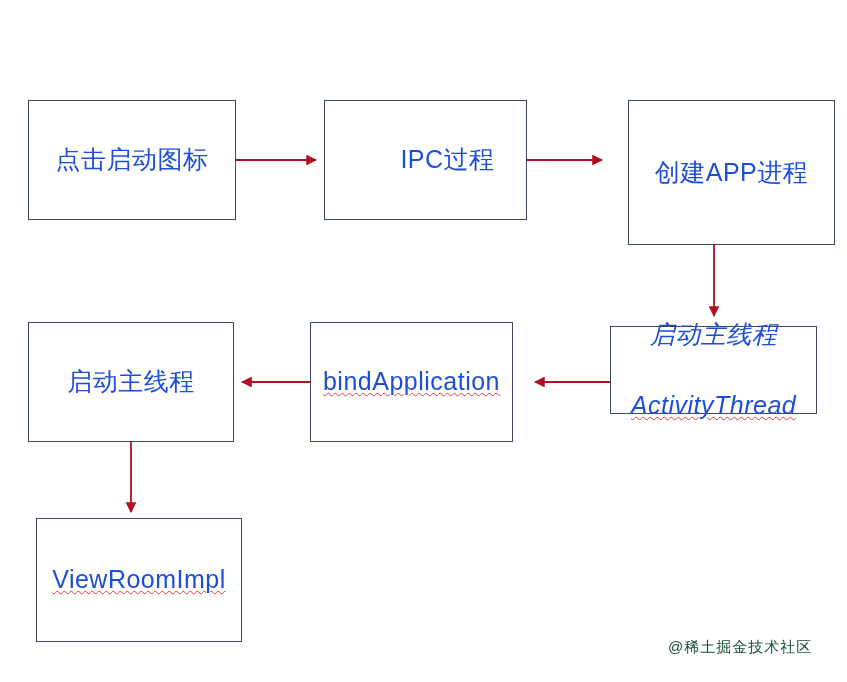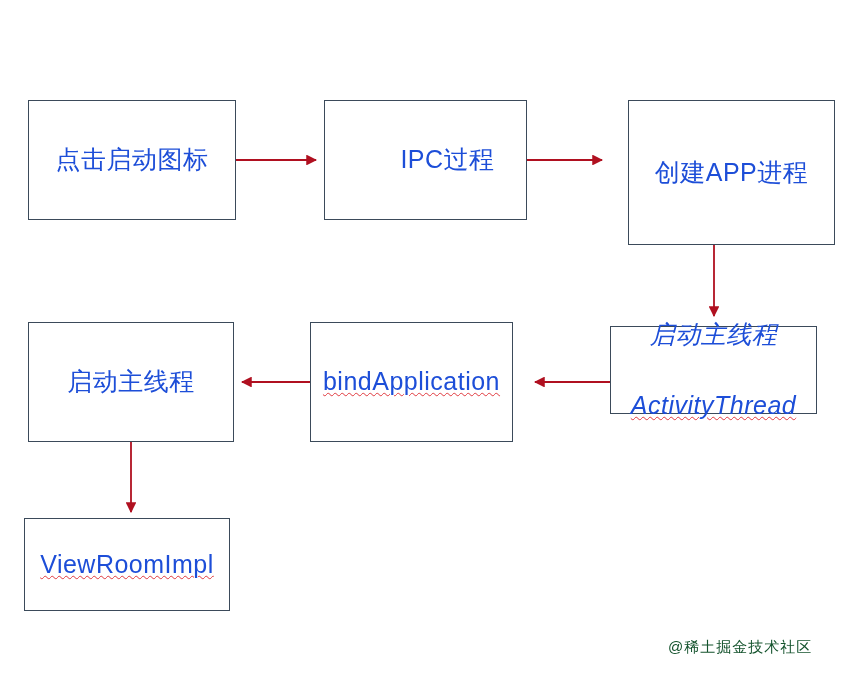--- a/index.html
+++ b/index.html
@@ -120,19 +120,19 @@
   <div class="node" style="left:310px; top:322px; width:203px; height:120px;">
     <div class="node-label spell">bindApplication</div>
   </div>
 
   <div class="node" style="left:28px; top:322px; width:206px; height:120px;">
     <div class="node-label">
       <span class="ml-line2">启动主线程</span>
     </div>
   </div>
 
-  <div class="node" style="left:24px; top:518px; width:206px; height:93px;">
+  <div class="node" style="left:36px; top:518px; width:206px; height:124px;">
     <div class="node-label spell">ViewRoomImpl</div>
   </div>
 
   <div class="watermark" style="left:668px; top:638px;">@稀土掘金技术社区</div>
 
 </div>
 
 </body></html>

